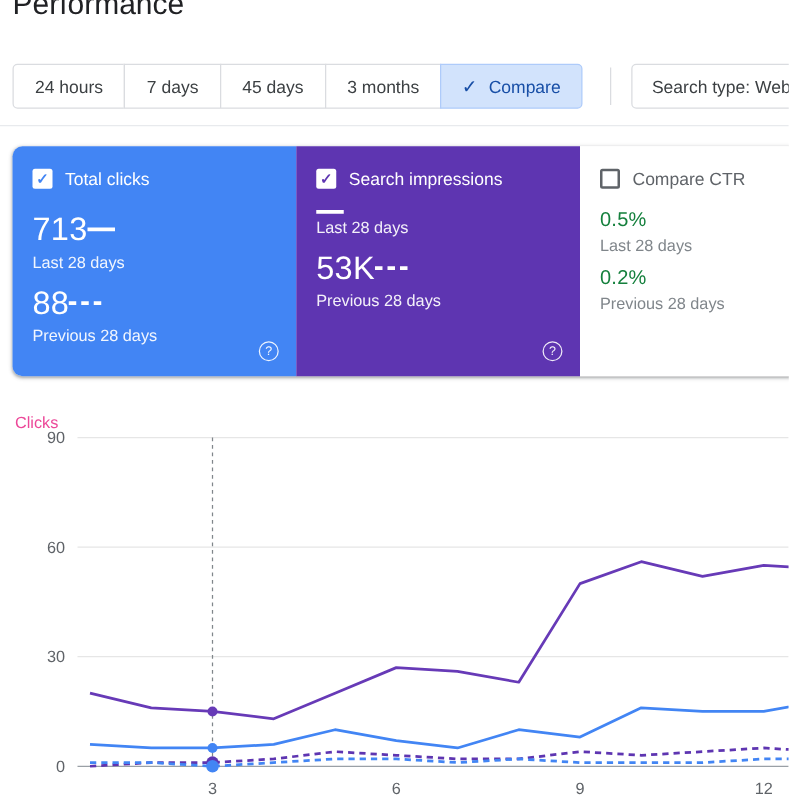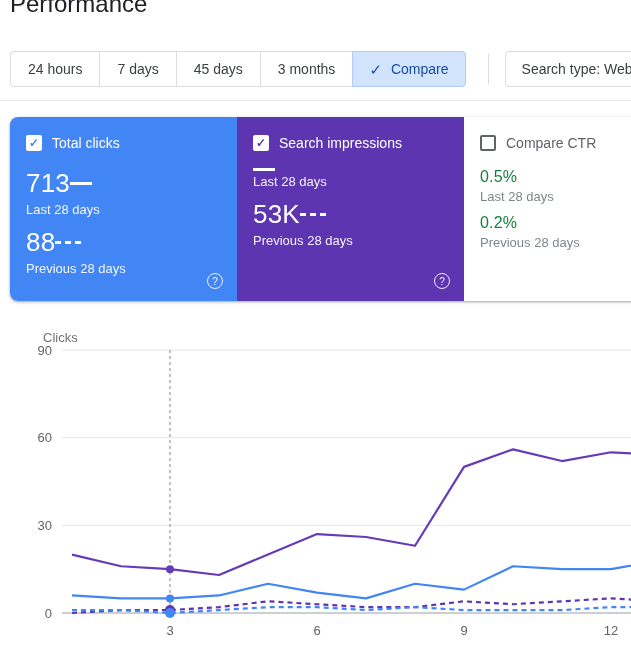--- a/index.html
+++ b/index.html
@@ -38,21 +38,21 @@
   .value{font-size:26px;font-weight:500;letter-spacing:.2px}
   .card.white .value{font-size:16px;color:#15803d}
   .caption{font-size:13px;margin-top:3px;opacity:.93}
   .card.white .caption{color:#80868b;opacity:1}
   .sample-solid{width:22px;border-top:3px solid #fff;margin-right:2px}
   .sample-dashed{width:26px;border-top:3px dashed #fff;margin-right:0}
   .help{position:absolute;right:14px;bottom:12px;width:16px;height:16px;
     border:1.5px solid rgba(255,255,255,.9);border-radius:50%;font-size:10px;
     display:flex;align-items:center;justify-content:center;color:rgba(255,255,255,.95);cursor:pointer}
 
-  .chart-label{position:absolute;left:43px;top:330px;font-size:13px;color:#737373}
+  .chart-label{position:absolute;left:12px;top:330px;font-size:13px;color:#ec4899}
   #chart-svg{position:absolute;left:0;top:345px}
   #chart-svg text{font-family:"Liberation Sans",sans-serif}
 </style>
 </head>
 <body>
 
 <h1 class="page-title">Performance</h1>
 
 <div class="filter-row">
   <button class="range-btn first">24 hours</button>

